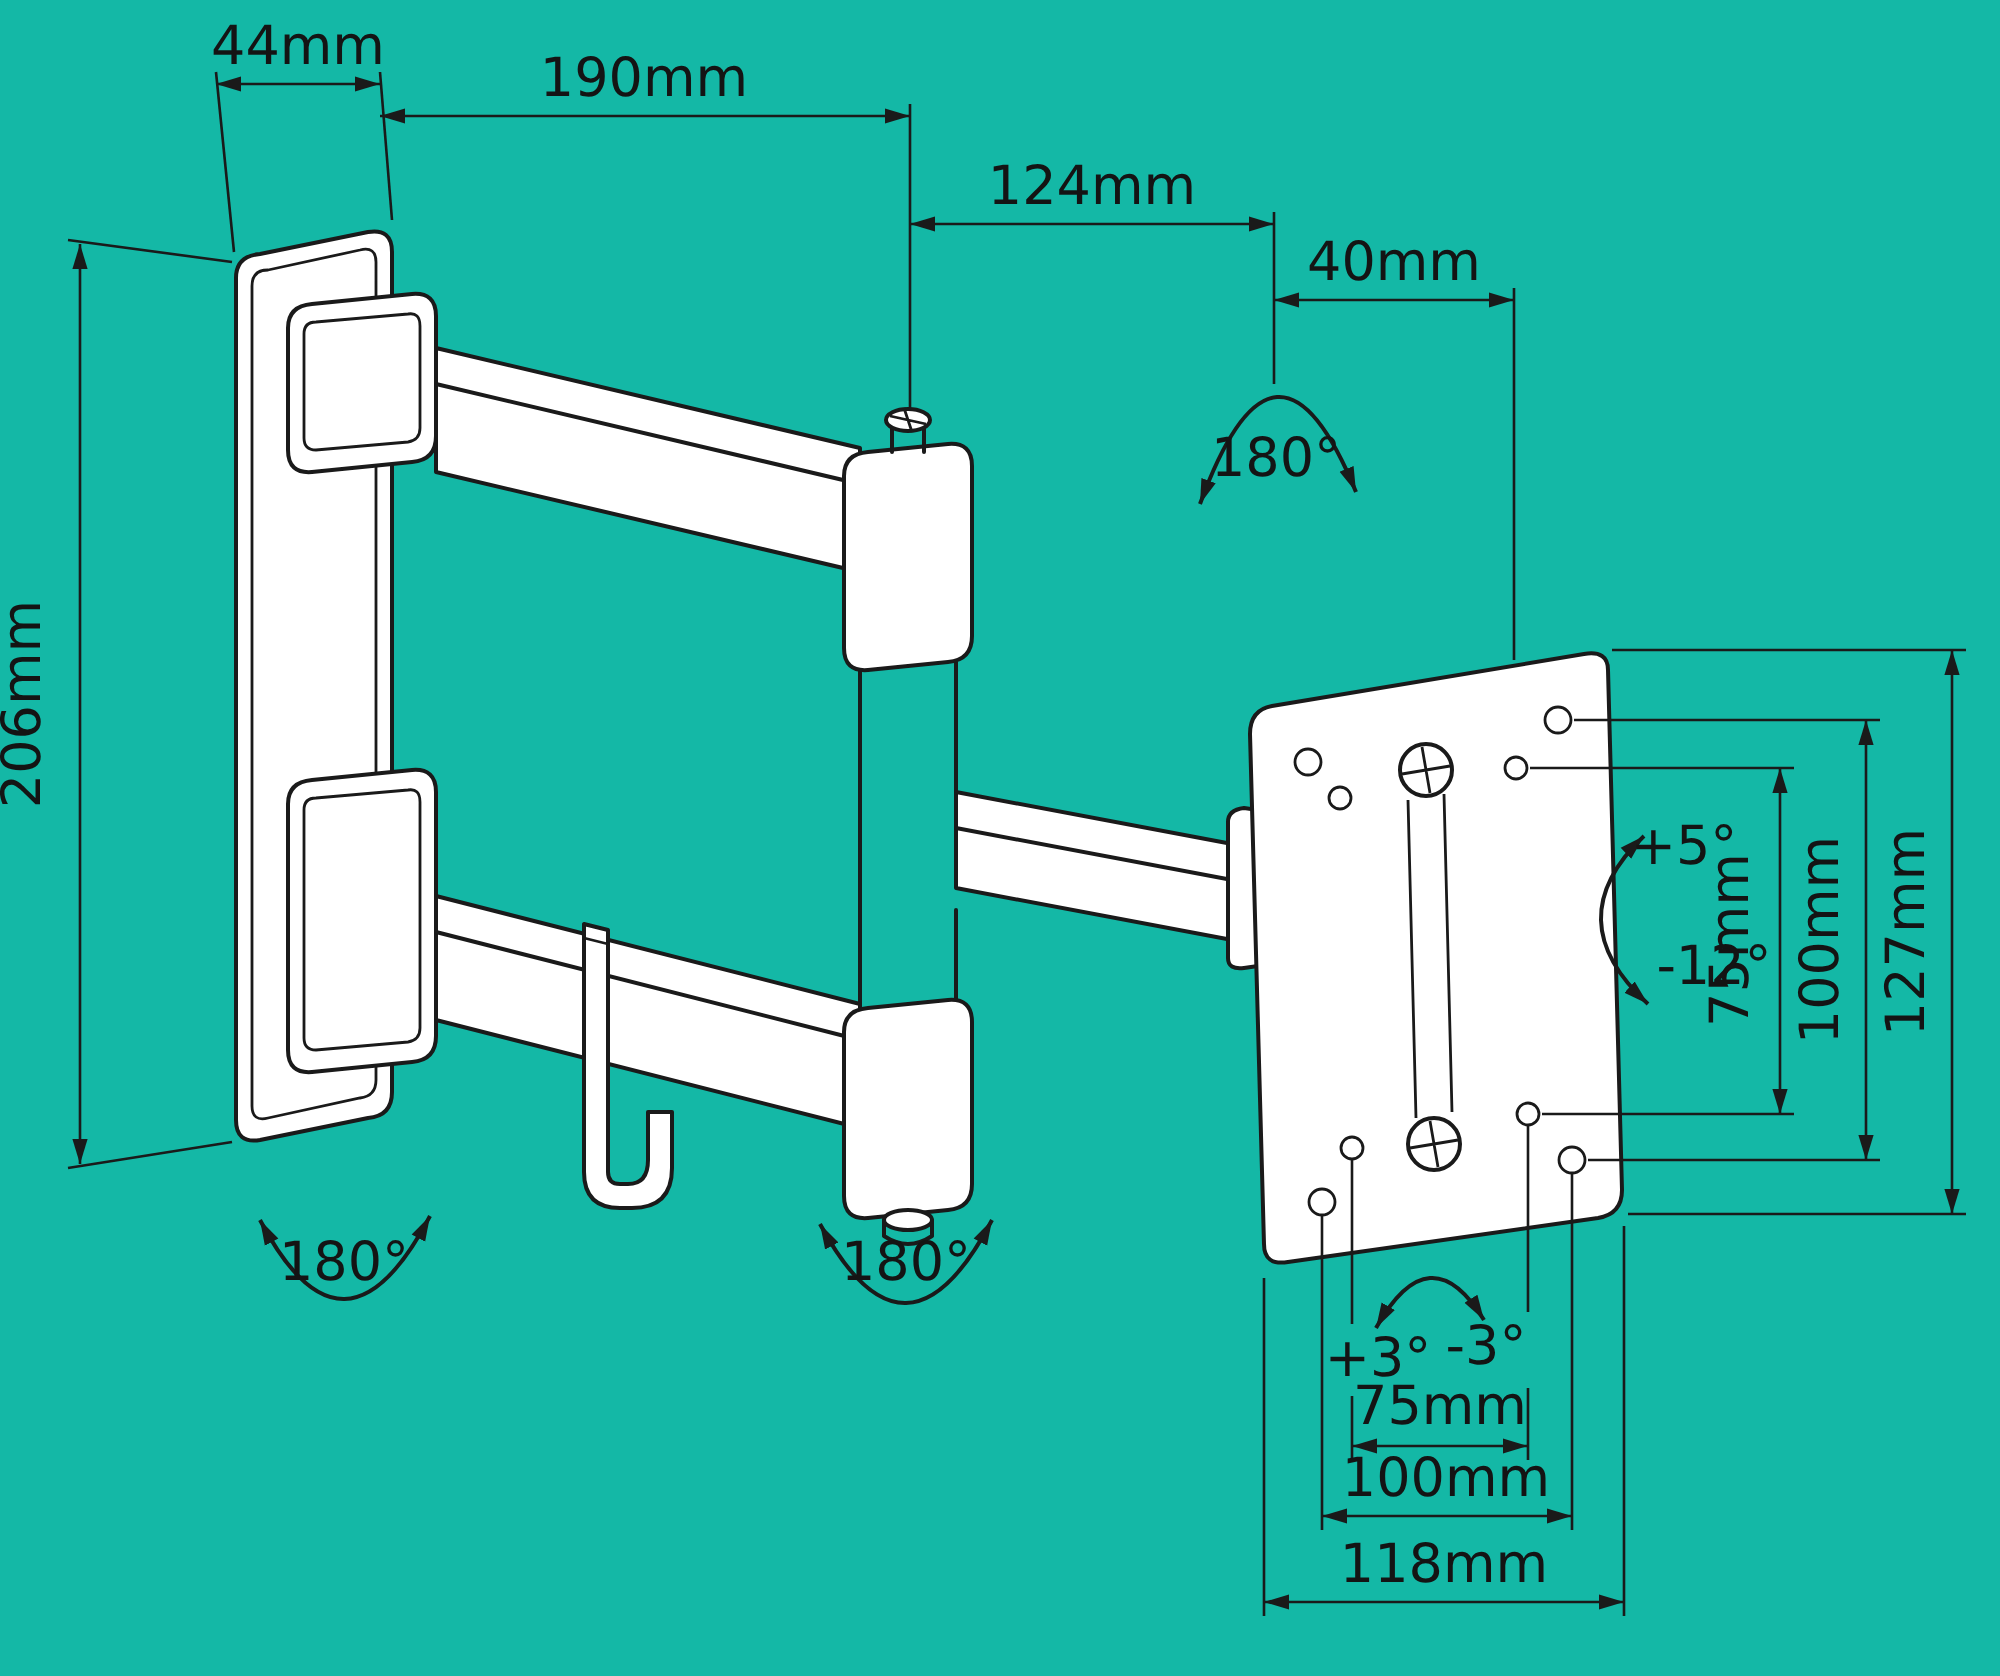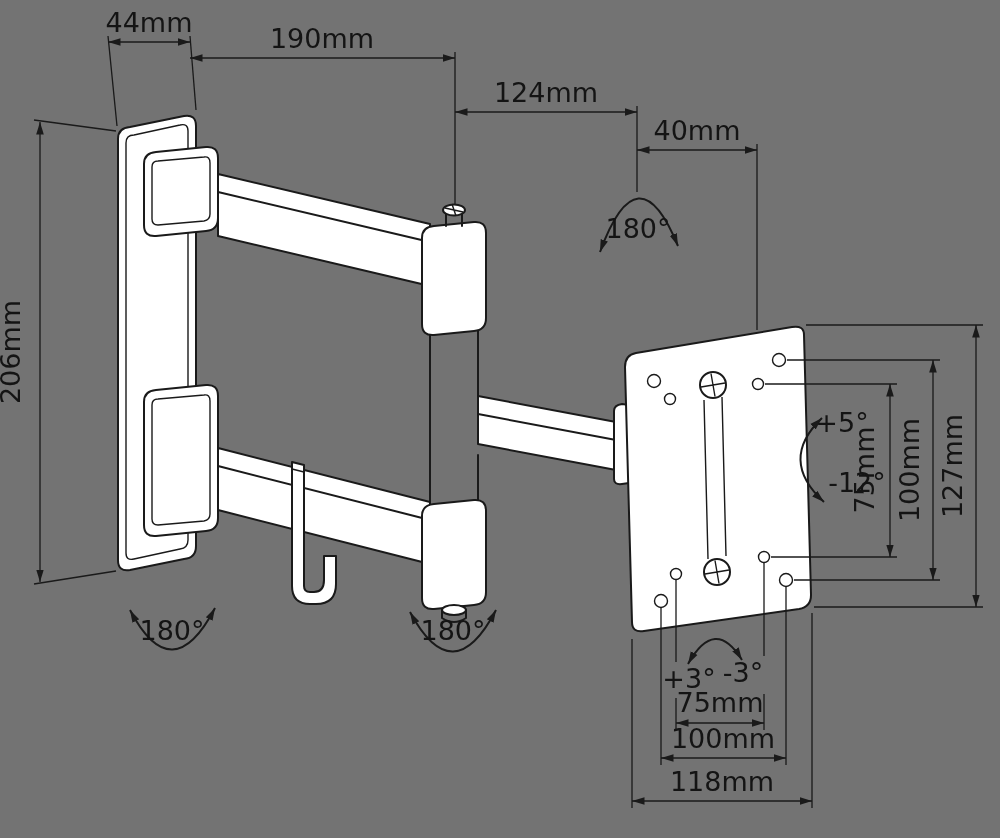--- a/index.html
+++ b/index.html
@@ -1,16 +1,16 @@
 <!DOCTYPE html>
 <html><head>
 <meta charset="utf-8">
 <style>
   html,body{margin:0;padding:0;background:#ffffff;}
-  .stage{position:relative;width:1000px;height:838px;background:#737373;
+  .stage{position:relative;width:1000px;height:838px;background:#14b8a6;
          font-family:"DejaVu Sans","Liberation Sans",sans-serif;overflow:hidden;}
   svg{display:block;}
   .obj{fill:#ffffff;stroke:#1a1a1a;stroke-width:2;stroke-linejoin:round;}
   .objline{fill:none;stroke:#1a1a1a;stroke-width:2;stroke-linecap:round;}
   .thin{fill:#ffffff;stroke:#1a1a1a;stroke-width:1.4;stroke-linejoin:round;}
   .thinline{fill:none;stroke:#1a1a1a;stroke-width:1.4;}
   .ext{fill:none;stroke:#1a1a1a;stroke-width:1.3;}
   .dim{fill:none;stroke:#1a1a1a;stroke-width:1.3;}
   .arc{fill:none;stroke:#1a1a1a;stroke-width:2;}
   text{font-size:27px;fill:#141414;}

